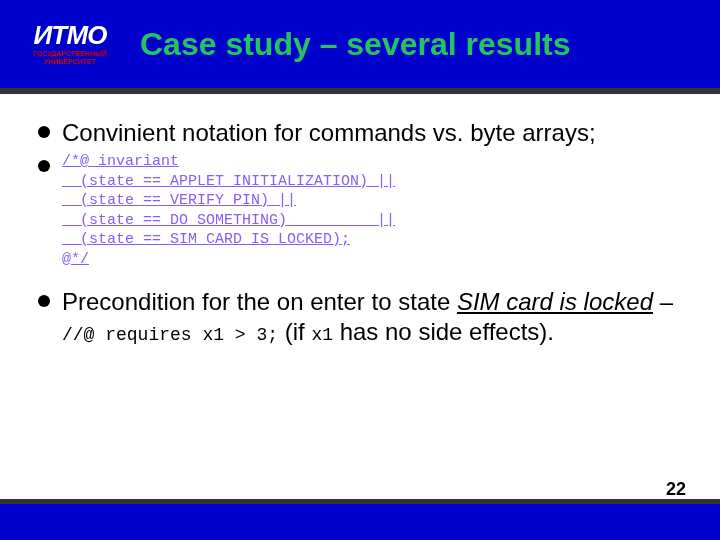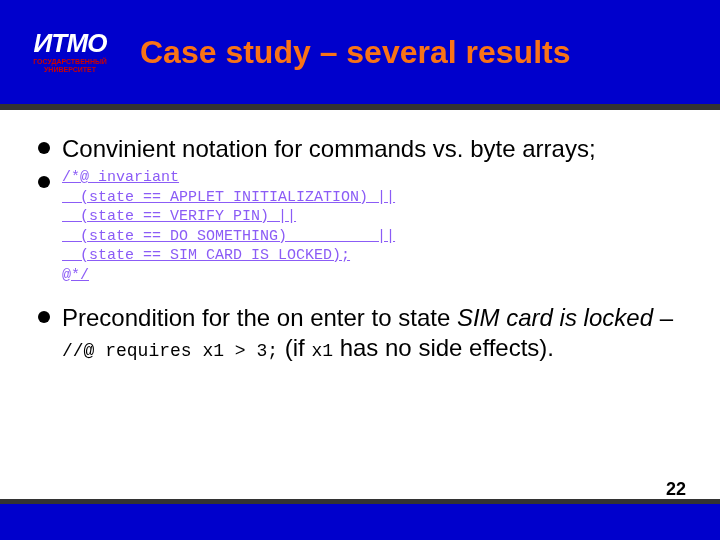--- a/index.html
+++ b/index.html
@@ -6,21 +6,21 @@
     body {
       width: 720px;
       height: 540px;
       background: #ffffff;
       font-family: Arial, sans-serif;
       position: relative;
       overflow: hidden;
     }
     .header {
       background: #0000cc;
-      height: 104px;
+      height: 88px;
       display: flex;
       align-items: center;
       padding-left: 10px;
     }
     .logo {
       width: 120px;
       height: 60px;
       display: flex;
       flex-direction: column;
       align-items: center;
@@ -37,21 +37,21 @@
     }
     .logo-sub {
       color: #cc0000;
       font-size: 7px;
       font-weight: bold;
       text-align: center;
       line-height: 1.1;
       margin-top: 2px;
     }
     .title {
-      color: #f97316;
+      color: #22c55e;
       font-size: 32px;
       font-weight: bold;
     }
     .header-shadow {
       height: 6px;
       background: #333333;
     }
     .content {
       padding: 24px 28px 0 38px;
     }
@@ -80,21 +80,21 @@
     }
     .code-block {
       font-family: 'Courier New', monospace;
       font-size: 15px;
       color: #8b5cf6;
       line-height: 1.3;
       margin-left: 24px;
       white-space: pre;
       text-decoration: underline;
     }
-    .italic { font-style: italic; }
+    .italic { font-style: italic; text-decoration: underline; }
     .footer {
       position: absolute;
       bottom: 0;
       left: 0;
       right: 0;
       height: 36px;
       background: #0000cc;
     }
     .footer-shadow {
       position: absolute;

